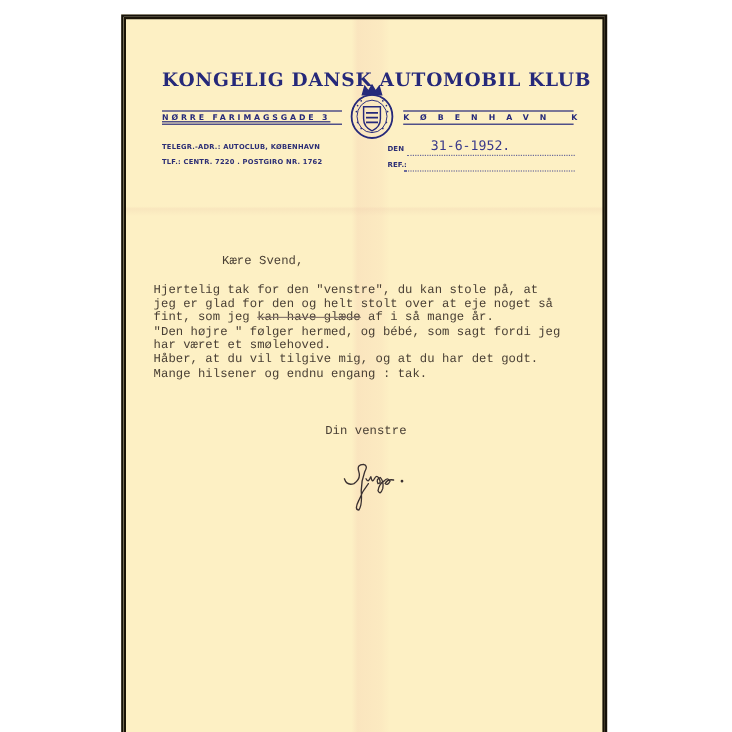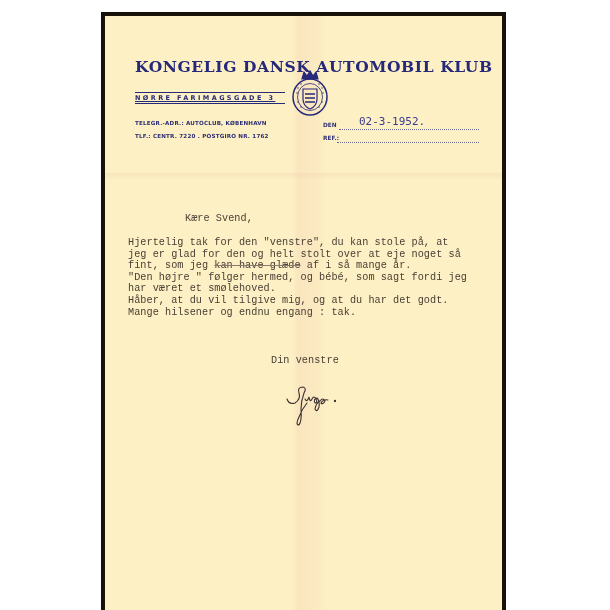--- a/index.html
+++ b/index.html
@@ -73,20 +73,21 @@
 </head>
 <body>
 
 <div class="paper">
 
   <div class="club-title">
     <span>KONGELIG DANSK</span><span class="gap"></span><span>AUTOMOBIL KLUB</span>
   </div>
 
   <div class="addr-left">NØRRE FARIMAGSGADE 3</div>
+  <div class="addr-right">KØBENHAVN K</div>
 
   <svg class="crest" viewBox="0 0 42 50">
     <g fill="none" stroke="#26297a" stroke-width="1.2">
       <path d="M13 10 L15 3 L18 7 L21 2 L24 7 L27 3 L29 10 Z" fill="#26297a"></path>
       <ellipse cx="21" cy="28" rx="17" ry="18" stroke-width="1.5"></ellipse>
       <ellipse cx="21" cy="28" rx="12.5" ry="13.5" stroke-width="0.8"></ellipse>
       <path d="M14 20 L28 20 L28 30 Q28 37 21 40 Q14 37 14 30 Z" stroke-width="1.2"></path>
       <path d="M16 25 L26 25 M16 29 L26 29 M16 33 L26 33" stroke-width="1.5"></path>
     </g>
     <g fill="#26297a">
@@ -101,21 +102,21 @@
         <circle cx="33" cy="33" r="0.7"></circle>
         <circle cx="30" cy="38" r="0.7"></circle>
     </g>
   </svg>
 
   <div class="contact l1">TELEGR.-ADR.: AUTOCLUB, KØBENHAVN</div>
   <div class="contact l2">TLF.: CENTR. 7220 . POSTGIRO NR. 1762</div>
 
   <div class="den-label">DEN</div>
   <div class="dotline d1"></div>
-  <div class="date-value">02-3-1952.</div>
+  <div class="date-value">31-6-1952.</div>
 
   <div class="ref-label">REF.:</div>
   <div class="dotline d2"></div>
 
   <div class="typed greeting">Kære Svend,</div>
 
   <div class="typed body-text"><div>Hjertelig tak for den "venstre", du kan stole på, at</div><div>jeg er glad for den og helt stolt over at eje noget så</div><div>fint, som jeg <span class="strike">kan have glæde</span> af i så mange år.</div><div>"Den højre " følger hermed, og bébé, som sagt fordi jeg</div><div>har været et smølehoved.</div><div>Håber, at du vil tilgive mig, og at du har det godt.</div><div>Mange hilsener og endnu engang : tak.</div></div>
 
   <div class="typed closing">Din venstre</div>
 

